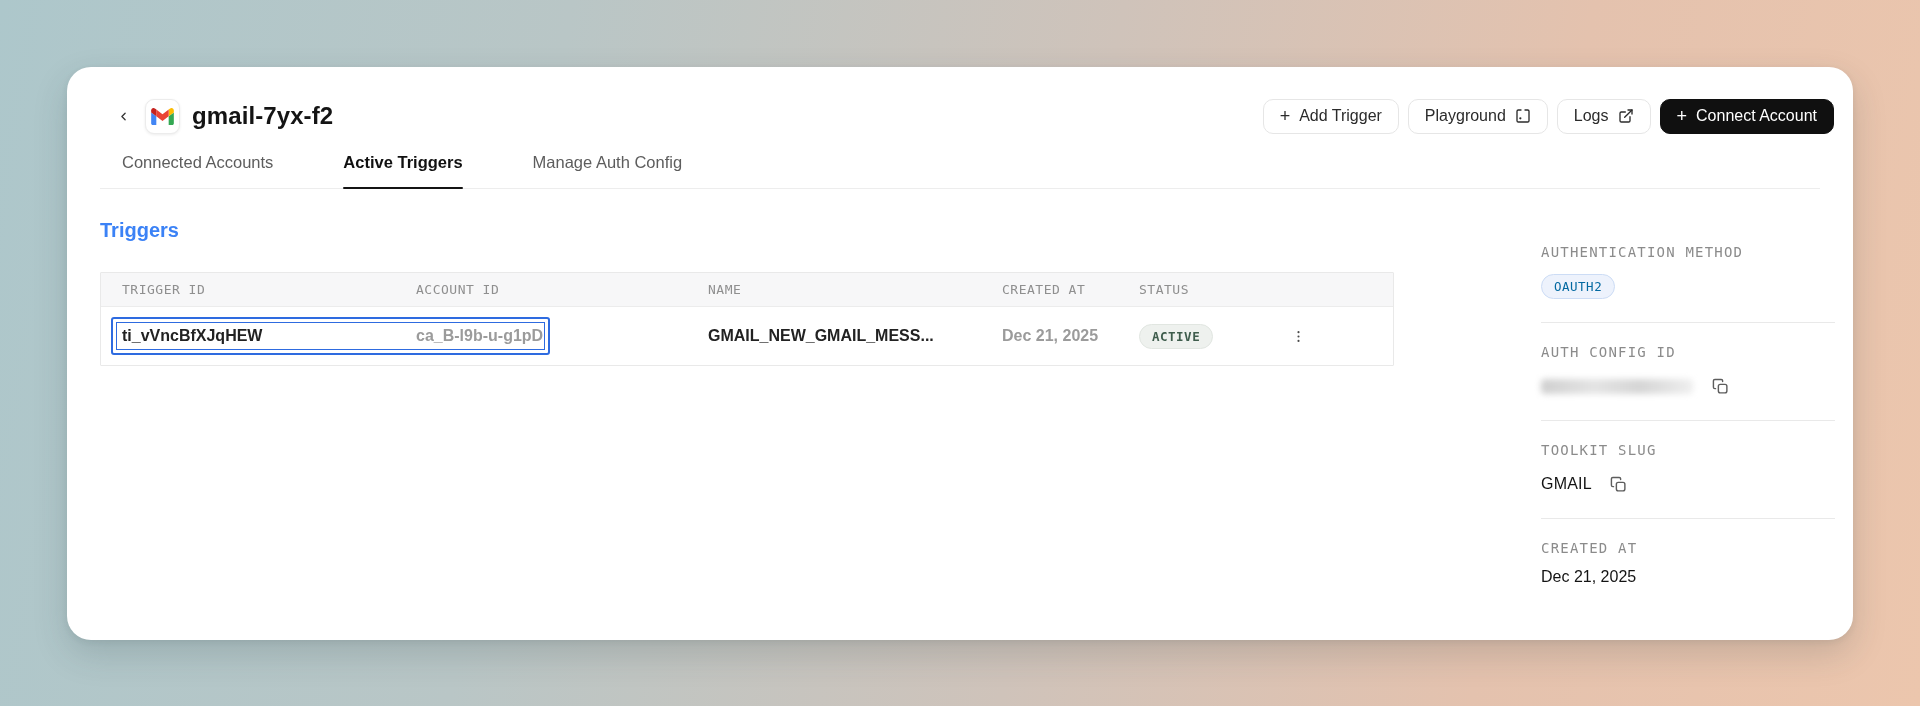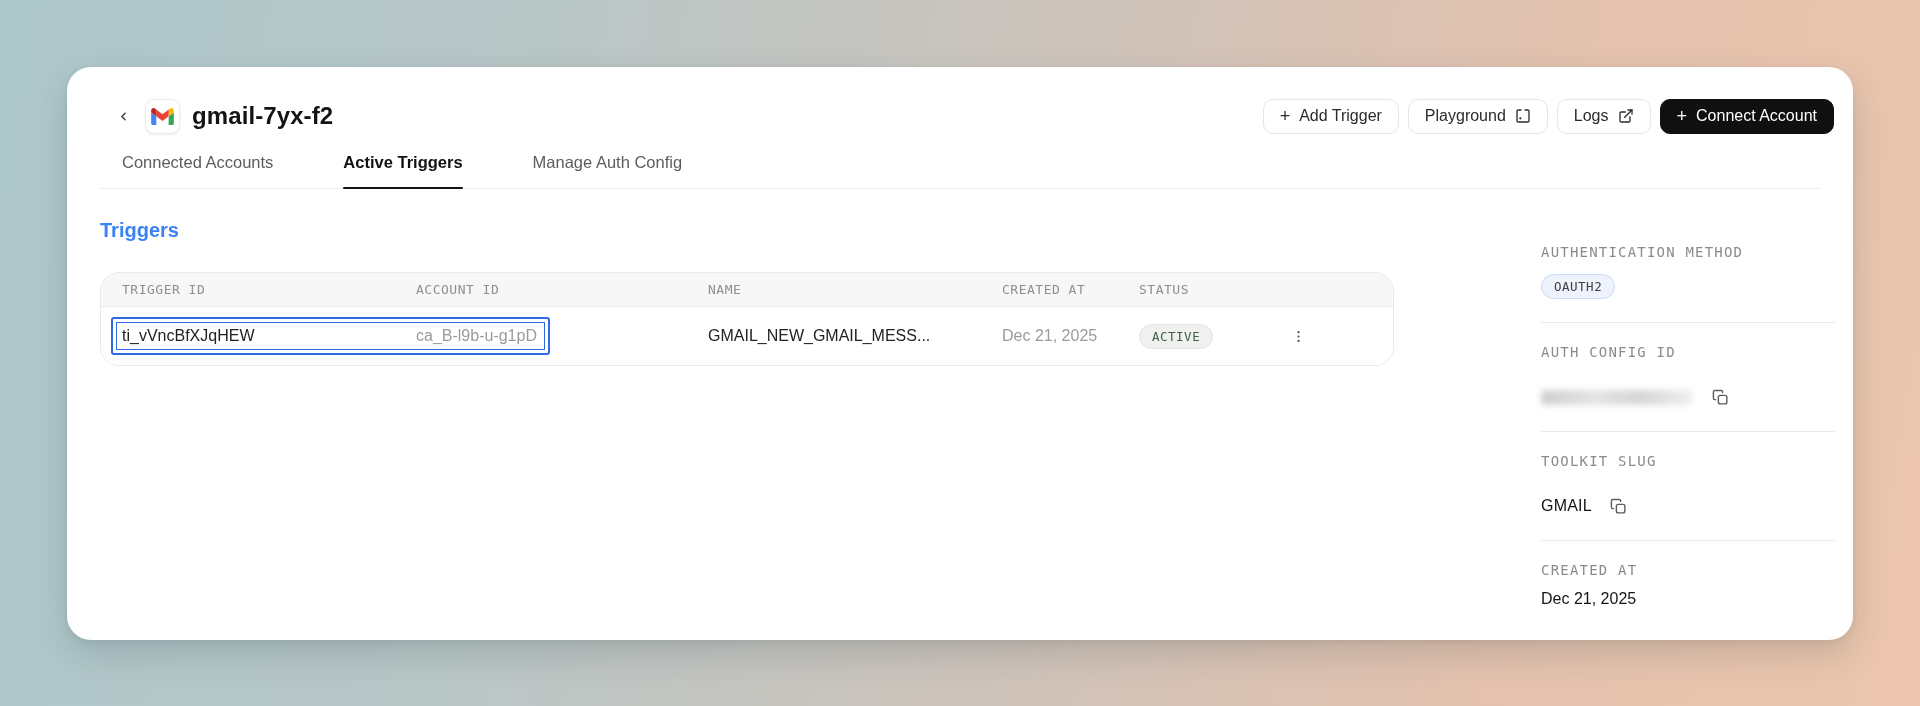--- a/index.html
+++ b/index.html
@@ -34,45 +34,45 @@
   .tabs { display:flex; gap:70px; margin:24px 33px 0; padding-left:22px;
     border-bottom:1px solid #ededed; }
   .tab { font-size:16.5px; color:#5d5d5d; padding-bottom:16px; cursor:pointer; position:relative; }
   .tab.active { color:#111; font-weight:700; }
   .tab.active::after { content:""; position:absolute; left:0; right:0; bottom:-1px; height:2px; background:#141414; border-radius:2px; }
   
   .content { position:relative; }
   .main { padding:30px 0 0 33px; }
   .section-title { font-size:20px; font-weight:700; color:#3b82f6; }
   
-  .triggers-table { margin-top:30px; width:1294px; border:1px solid #e9e9e9; border-radius:19px; overflow:hidden; position:relative; background:#fff; }
+  .triggers-table { margin-top:30px; width:1294px; border:1px solid #e9e9e9; border-radius:1px; overflow:hidden; position:relative; background:#fff; }
   .thead, .trow { display:grid; grid-template-columns:294px 292px 294px 137px 146px 1fr; padding-left:21px; align-items:center; }
   .thead { background:#f7f7f8; height:34px; border-bottom:1px solid #ececec; }
   .th { font-family:"DejaVu Sans Mono", monospace; font-size:13px; color:#8f8f8f; letter-spacing:.5px; }
-  .trow { height:58px; background:#fff; }
+  .trow { height:58px; background:#fff;font-weight:bold; }
   .td { font-size:16px; color:#222; }
   .td.muted { color:#9b9b9b; }
   .status-badge { display:inline-flex; align-items:center; justify-content:center;
     font-family:"DejaVu Sans Mono", monospace; font-size:12.5px; letter-spacing:.5px;
     color:#3f5d4d; background:#eef1ee; border:1px solid #e1e6e1; border-radius:999px;
     padding:4px 12px; }
   .kebab { width:26px; height:26px; display:flex; align-items:center; justify-content:center;
     color:#4a4a4a; cursor:pointer; border-radius:6px; }
   .selection-ring { position:absolute; left:10px; top:44px; width:439px; height:38px;
     border:2px solid #2e6be0; outline:1px solid #2e6be0; outline-offset:-6px;
     border-radius:3px; pointer-events:none; }
   
   .sidebar { position:absolute; top:34px; right:18px; width:294px; }
   .sb-section { padding:21px 0 23px; border-bottom:1px solid #e9e9e9; }
   .sb-section.last { border-bottom:none; }
   .sb-label { font-family:"DejaVu Sans Mono", monospace; font-size:14px; color:#8b8b8b; letter-spacing:1.2px; }
   .oauth-badge { display:inline-flex; margin-top:14px; align-items:center;
     font-family:"DejaVu Sans Mono", monospace; font-size:12.5px; letter-spacing:.5px;
-    color:#404040; background:#edf2fc; border:1px solid #ccdcf5; border-radius:999px; padding:4px 12px; }
-  .value-row { display:flex; align-items:center; margin-top:26px; gap:16px; }
+    color:#0369a1; background:#edf2fc; border:1px solid #ccdcf5; border-radius:999px; padding:4px 12px; }
+  .value-row { display:flex; align-items:center; margin-top:15px; gap:16px; }
   .redacted-bar { width:152px; height:15px; border-radius:4px;
     background:linear-gradient(90deg,#cfcfcf,#e4e4e4 35%,#d5d5d5 65%,#efefef);
     filter:blur(3px); }
   .sb-value { font-size:16px; color:#141414; font-weight:500; letter-spacing:.2px; }
   .sb-date { margin-top:12px; font-size:16px; color:#141414; }
   .copy-btn { width:22px; height:22px; display:flex; align-items:center; justify-content:center;
     color:#5d5d5d; cursor:pointer; border-radius:5px; }
 </style>
 </head>
 <body>

